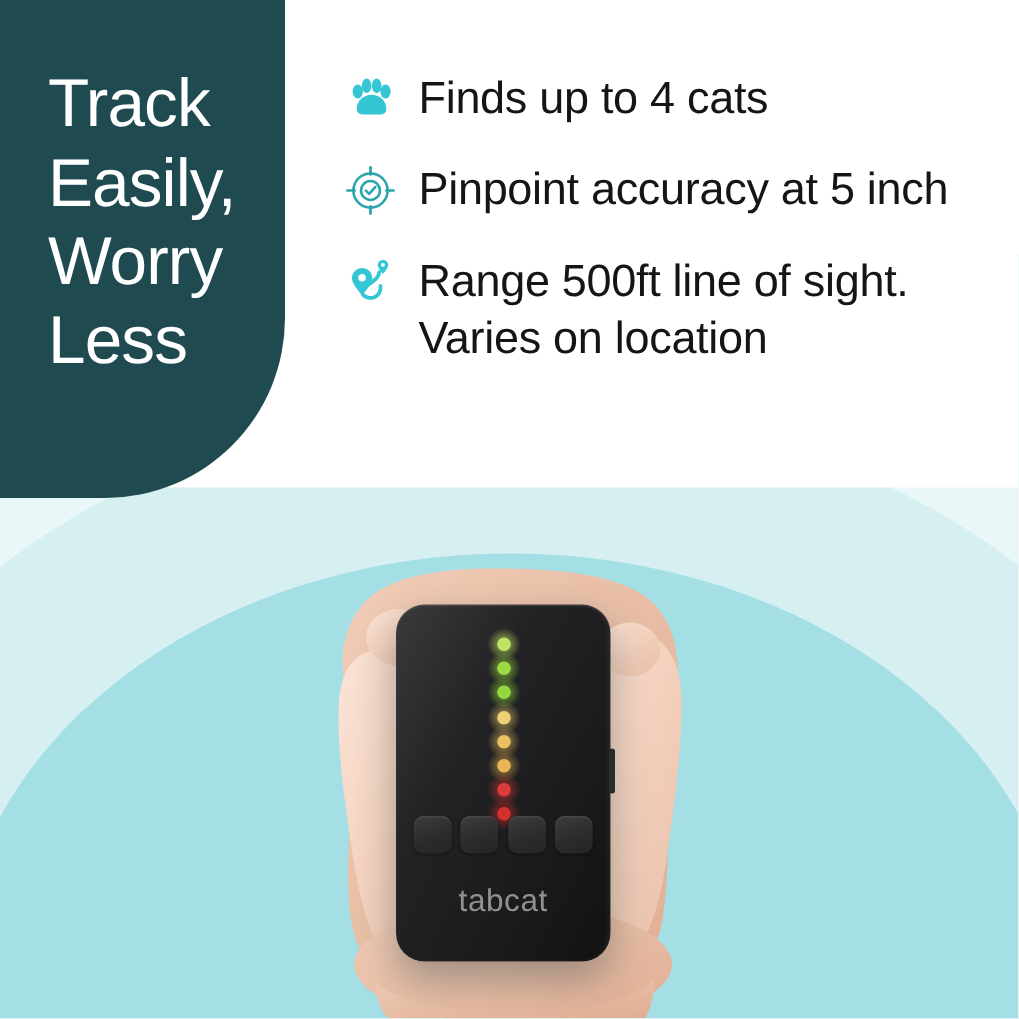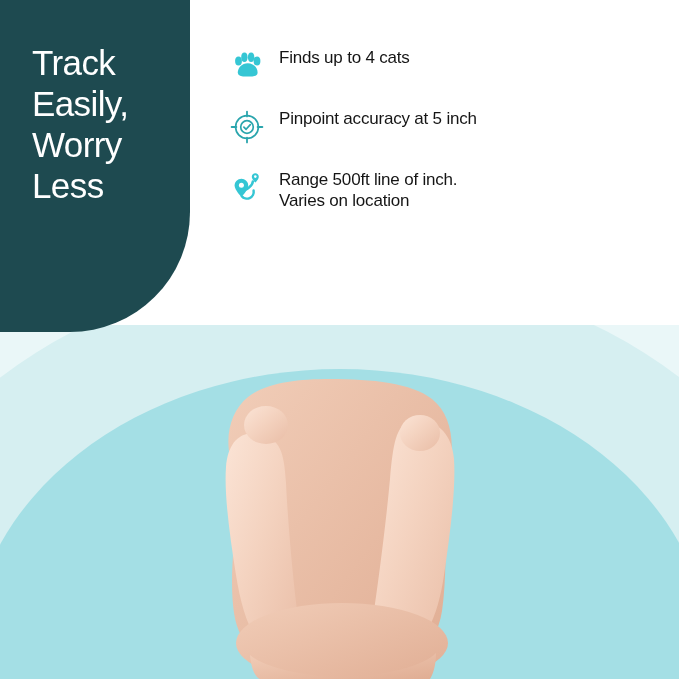--- a/index.html
+++ b/index.html
@@ -29,21 +29,21 @@
     width:210px; height:352px;
     background:#1e4a50;
     border-bottom-right-radius:120px;
     z-index:6;
   }
   .headline {
     position:absolute;
     left:52px; top:63px;
     width:168px;
     color:#ffffff;
-    font-size:35px;
+    font-size:45px;
     line-height:1.17;
     font-weight:400;
     letter-spacing:-0.6px;
     white-space:pre-line;
   }
 
   
   .features {
     position:absolute;
     left:228px; top:46px;
@@ -59,21 +59,21 @@
   .feature-row:last-child { margin-bottom:0; }
   .feature-icon {
     flex:0 0 38px;
     width:38px; height:38px;
     display:flex; align-items:center; justify-content:center;
     margin-top:1px;
   }
   .feature-icon svg { display:block; }
   .feature-text {
     margin-left:13px;
-    font-size:17px;
+    font-size:30px;
     line-height:1.25;
     color:#151515;
     font-weight:400;
     letter-spacing:-0.2px;
     white-space:pre-line;
     padding-top:1px;
   }
 
   
   .scene {
@@ -223,20 +223,43 @@
         <ellipse cx="266" cy="100" rx="22" ry="19" fill="url(#skin)"></ellipse>
         <ellipse cx="420" cy="108" rx="20" ry="18" fill="url(#skin)"></ellipse>
 
         <ellipse cx="342" cy="318" rx="106" ry="40" fill="url(#skinDark)"></ellipse>
 
         <path d="M250,330 C252,352 260,354 260,354 L430,354 C430,354 436,346 436,328
                  C420,344 372,352 342,352 C310,352 266,344 250,330 Z" fill="url(#skinDark)"></path>
       </svg>
     </div>
 
+    <div class="device">
+      <div class="device-edge"></div>
+
+      <div class="led-col">
+        <div class="led" style="--glow:rgba(190,228,98,0.80);background:#c2e36a"></div>
+        <div class="led" style="--glow:rgba(150,215,60,0.78);background:#a8dc4e"></div>
+        <div class="led" style="--glow:rgba(140,212,58,0.78);background:#9fd94a"></div>
+        <div class="led" style="--glow:rgba(235,200,110,0.72);background:#f2d97e"></div>
+        <div class="led" style="--glow:rgba(232,186,92,0.72);background:#efc969"></div>
+        <div class="led" style="--glow:rgba(228,176,80,0.70);background:#ecbe5c"></div>
+        <div class="led" style="--glow:rgba(214,50,50,0.74);background:#e04848"></div>
+        <div class="led" style="--glow:rgba(206,40,40,0.72);background:#d93a3a"></div>
+      </div>
+
+      <div class="btn-row">
+        <div class="dev-btn"></div>
+        <div class="dev-btn"></div>
+        <div class="dev-btn"></div>
+        <div class="dev-btn"></div>
+      </div>
+
+      <div class="brand">tabcat</div>
+    </div>
   </div>
 
   <div class="top-section">
 
     <div class="headline-panel">
       <div class="headline">Track
 Easily,
 Worry
 Less</div>
     </div>
@@ -281,20 +304,20 @@
             <path d="M11.6,21.5 C13.6,19.8 16.4,18.4 19,16.4 C21.6,14.4 22.8,12.6 22.8,10.4" stroke="#35c6d4" stroke-width="2.5" fill="none" stroke-linecap="round"></path>
             <path d="M11.4,25.8 C11.4,25.8 4.6,18.9 4.6,14.4 C4.6,10.7 7.7,7.7 11.4,7.7
                      C15.1,7.7 18.2,10.7 18.2,14.4 C18.2,18.9 11.4,25.8 11.4,25.8 Z" fill="#35c6d4"></path>
             <circle cx="11.4" cy="14.2" r="2.5" fill="#ffffff"></circle>
             <path d="M25.3,11.6 C25.3,11.6 21.8,8 21.8,5.7 C21.8,3.8 23.4,2.3 25.3,2.3
                      C27.2,2.3 28.8,3.8 28.8,5.7 C28.8,8 25.3,11.6 25.3,11.6 Z" fill="#35c6d4"></path>
             <circle cx="25.3" cy="5.6" r="1.3" fill="#ffffff"></circle>
             <path d="M11.8,25.2 C13.5,27.4 16.9,28.2 19.6,27.1 C22.6,25.9 24.1,22.6 23.6,19.6" stroke="#35c6d4" stroke-width="2.5" fill="none" stroke-linecap="round"></path>
           </svg>
         </span>
-        <span class="feature-text">Range 500ft line of inch.
+        <span class="feature-text">Range 500ft line of sight.
 Varies on location</span>
       </div>
 
     </div>
   </div>
 
 </div>
 
 </body></html>

